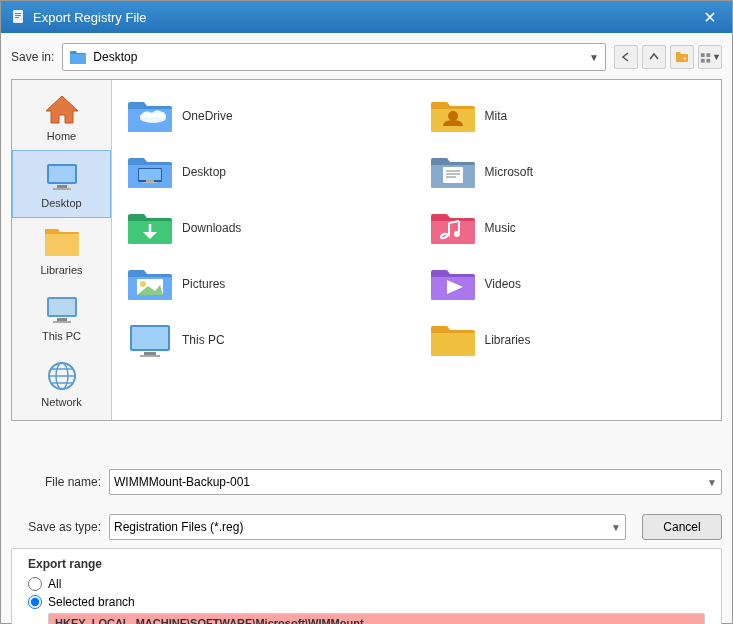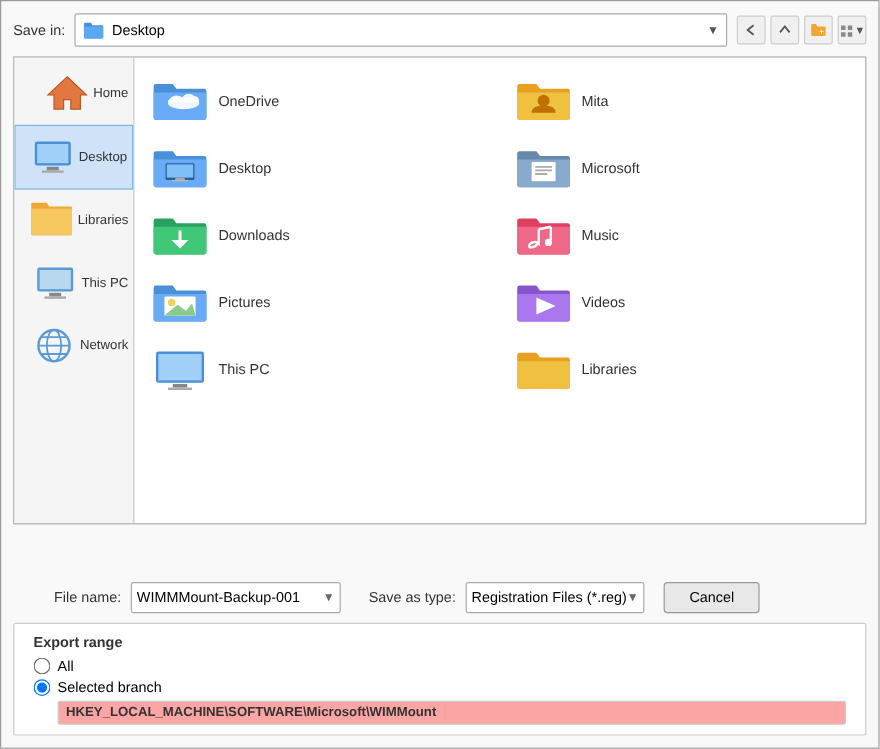--- a/index.html
+++ b/index.html
@@ -117,21 +117,21 @@
       background: #f5f5f5;
       border-right: 1px solid #ccc;
       display: flex;
       flex-direction: column;
       align-items: stretch;
       padding: 4px 0;
     }
 
     .sidebar-item {
       display: flex;
-      flex-direction: row;
+      flex-direction: column;
       align-items: center;
       padding: 8px 4px;
       cursor: pointer;
       font-size: 11px;
       color: #333;
       gap: 2px;
       justify-content: flex-end;
     }
     .sidebar-item.active { background: #cfe2f7; border: 1px solid #7cb8e8; }
 
@@ -173,21 +173,22 @@
       flex-shrink: 0;
     }
 
     
     .file-area::-webkit-scrollbar { width: 14px; }
     .file-area::-webkit-scrollbar-track { background: #f0f0f0; }
     .file-area::-webkit-scrollbar-thumb { background: #c0c0c0; border: 3px solid #f0f0f0; border-radius: 4px; }
 
     .bottom-form {
       display: flex;
-      gap: 6px;
+      flex-direction: column;
+      gap: 19px;
       margin-top: 40px;
     }
 
     .form-row {
       display: flex;
       align-items: center;
       gap: 8px;
     }
 
     .form-label {
@@ -296,20 +297,32 @@
       padding: 0 6px;
       gap: 6px;
       font-size: 12px;
     }
   </style>
 </head>
 <body>
 
 <div class="dialog">
 
+  <div class="title-bar">
+    <div class="title-bar-left">
+      <svg class="title-icon" viewBox="0 0 16 16" fill="white">
+        <rect x="2" y="1" width="10" height="13" rx="1" fill="white" opacity="0.9"></rect>
+        <rect x="4" y="4" width="6" height="1" fill="#3c8fd4"></rect>
+        <rect x="4" y="6" width="6" height="1" fill="#3c8fd4"></rect>
+        <rect x="4" y="8" width="4" height="1" fill="#3c8fd4"></rect>
+      </svg>
+      <span class="title-text">Export Registry File</span>
+    </div>
+    <button class="close-btn">✕</button>
+  </div>
 
   <div class="dialog-body">
 
     <div class="save-in-row">
       <span class="save-in-label">Save in:</span>
       <div class="save-in-dropdown">
         <svg width="18" height="16" viewBox="0 0 18 16">
           <path d="M1 3 Q1 2 2 2 L7 2 L8 4 L16 4 Q17 4 17 5 L17 14 Q17 15 16 15 L2 15 Q1 15 1 14 Z" fill="#4a90d9"></path>
           <path d="M1 5 L17 5 L17 14 Q17 15 16 15 L2 15 Q1 15 1 14 Z" fill="#5ba8f5"></path>
         </svg>

